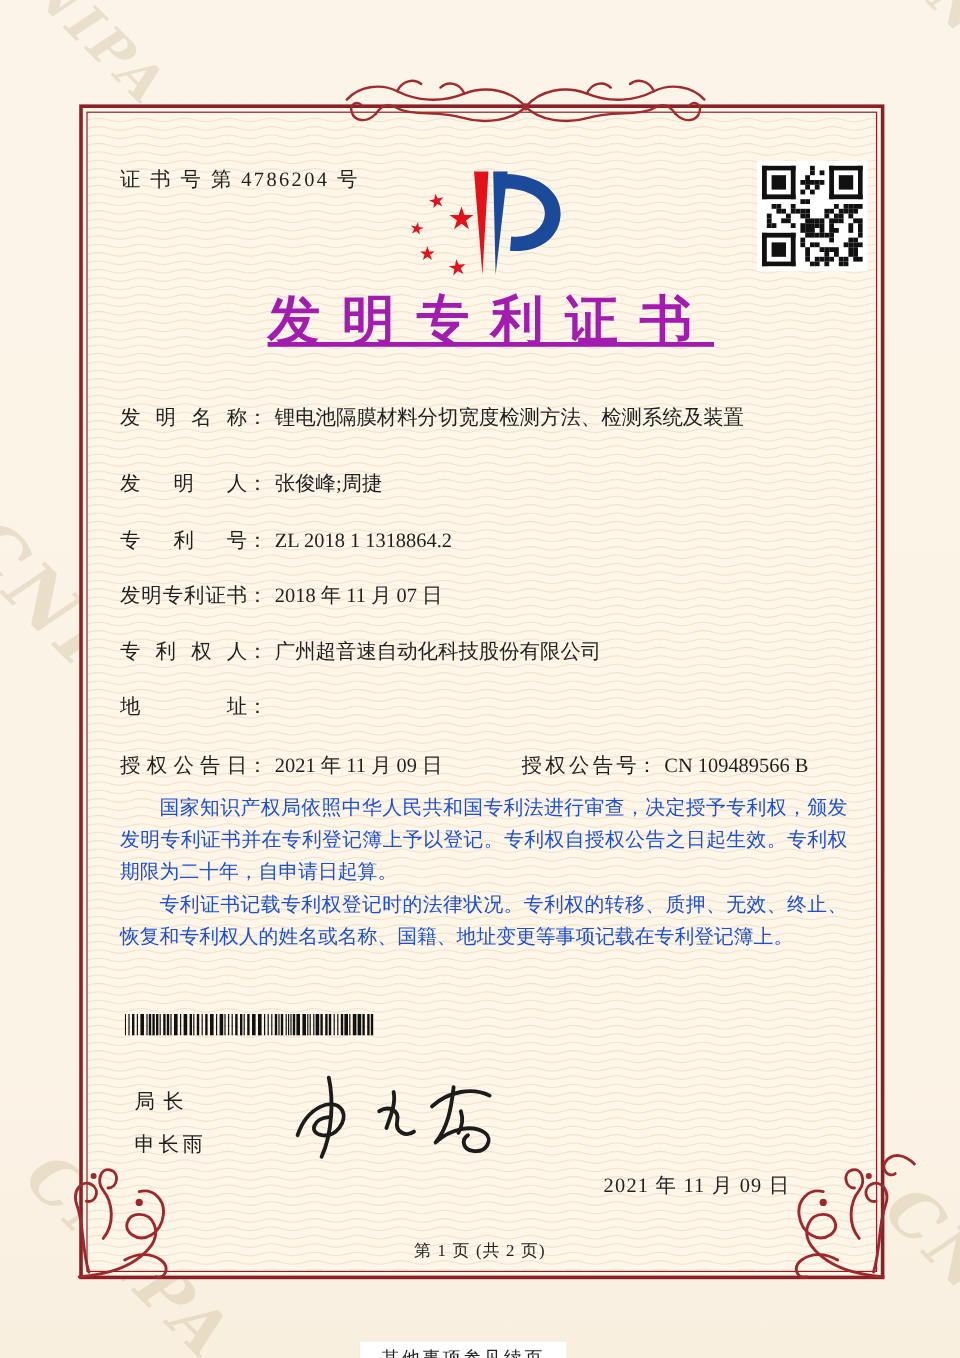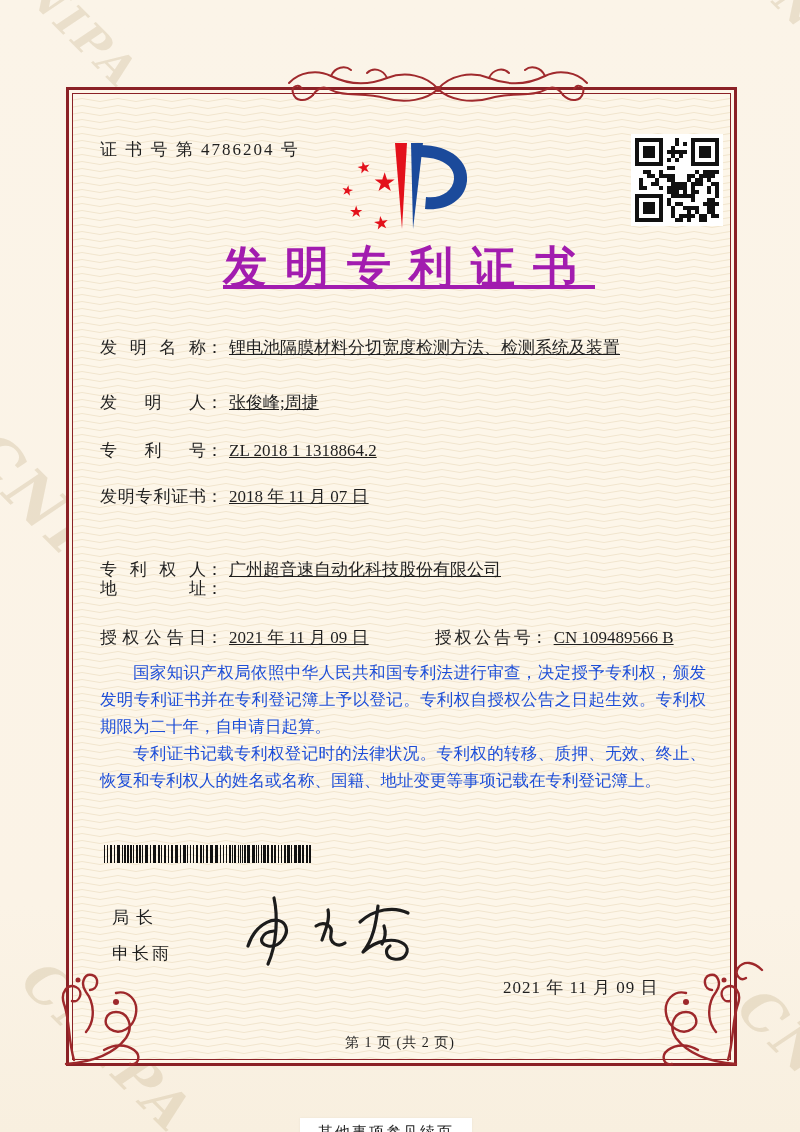--- a/index.html
+++ b/index.html
@@ -39,21 +39,21 @@
   .qr-box { position:absolute; left:631px; top:134px; width:92px; height:92px; background:#ffffff; padding:4px; }
   .page-title {
     position:absolute; top:238px; left:0; width:800px;
     text-align:center; font-size:44px; font-weight:bold;
     letter-spacing:18px; text-indent:18px; color:#a21caf;text-decoration:underline;
   }
   .fields { position:absolute; left:100px; top:0; width:610px; font-size:17px; }
   .frow { position:absolute; display:flex; align-items:flex-start; line-height:24px; }
   .flabel { display:inline-block; width:106px; text-align:justify; text-align-last:justify; }
   .fsep { display:inline-block; margin-right:6px; }
-  .fvalue { display:inline-block; max-width:445px; line-height:24px;text-decoration:underline; }
+  .fvalue { display:inline-block; max-width:445px; line-height:24px; }
   .grant-row { position:absolute; display:flex; }
   .grant-group { display:flex; line-height:24px; }
   .body-text { position:absolute; left:100px; top:659px; width:606px; font-size:16.5px; line-height:27px; text-align:justify; color:#1d4ed8; }
   .body-text p { text-indent:2em; margin:0; }
   .barcode { position:absolute; left:104px; top:845px; }
   .signer-title { position:absolute; left:112px; top:906px; font-size:17px; letter-spacing:7px; font-family:"Liberation Sans","DejaVu Sans",sans-serif; }
   .signer-name { position:absolute; left:112px; top:942px; font-size:17px; letter-spacing:3px; font-family:"Liberation Sans","DejaVu Sans",sans-serif; }
   .signature { position:absolute; left:222px; top:882px; }
   .issue-date { position:absolute; left:503px; top:976px; font-size:17px; letter-spacing:1px; }
   .page-info { position:absolute; top:1034px; left:0; width:800px; text-align:center; font-size:14px; letter-spacing:1px; }
@@ -287,21 +287,21 @@
   <div class="frow" style="top:439px;">
     <span class="flabel">专利号</span>
       <span class="fsep">：</span>
       <span class="fvalue">ZL 2018 1 1318864.2</span>
   </div>
   <div class="frow" style="top:485px;">
     <span class="flabel">发明专利证书</span>
       <span class="fsep">：</span>
       <span class="fvalue">2018 年 11 月 07 日</span>
   </div>
-  <div class="frow" style="top:558px;align-items:flex-end;">
+  <div class="frow" style="top:531px;align-items:flex-end;">
     <span class="flabel">专利权人</span>
       <span class="fsep">：</span>
       <span class="fvalue">广州超音速自动化科技股份有限公司</span>
   </div>
   <div class="frow" style="top:577px;">
     <span class="flabel">地址</span>
       <span class="fsep">：</span>
   </div>
   <div class="grant-row" style="top:626px;">
     <div class="grant-group">

